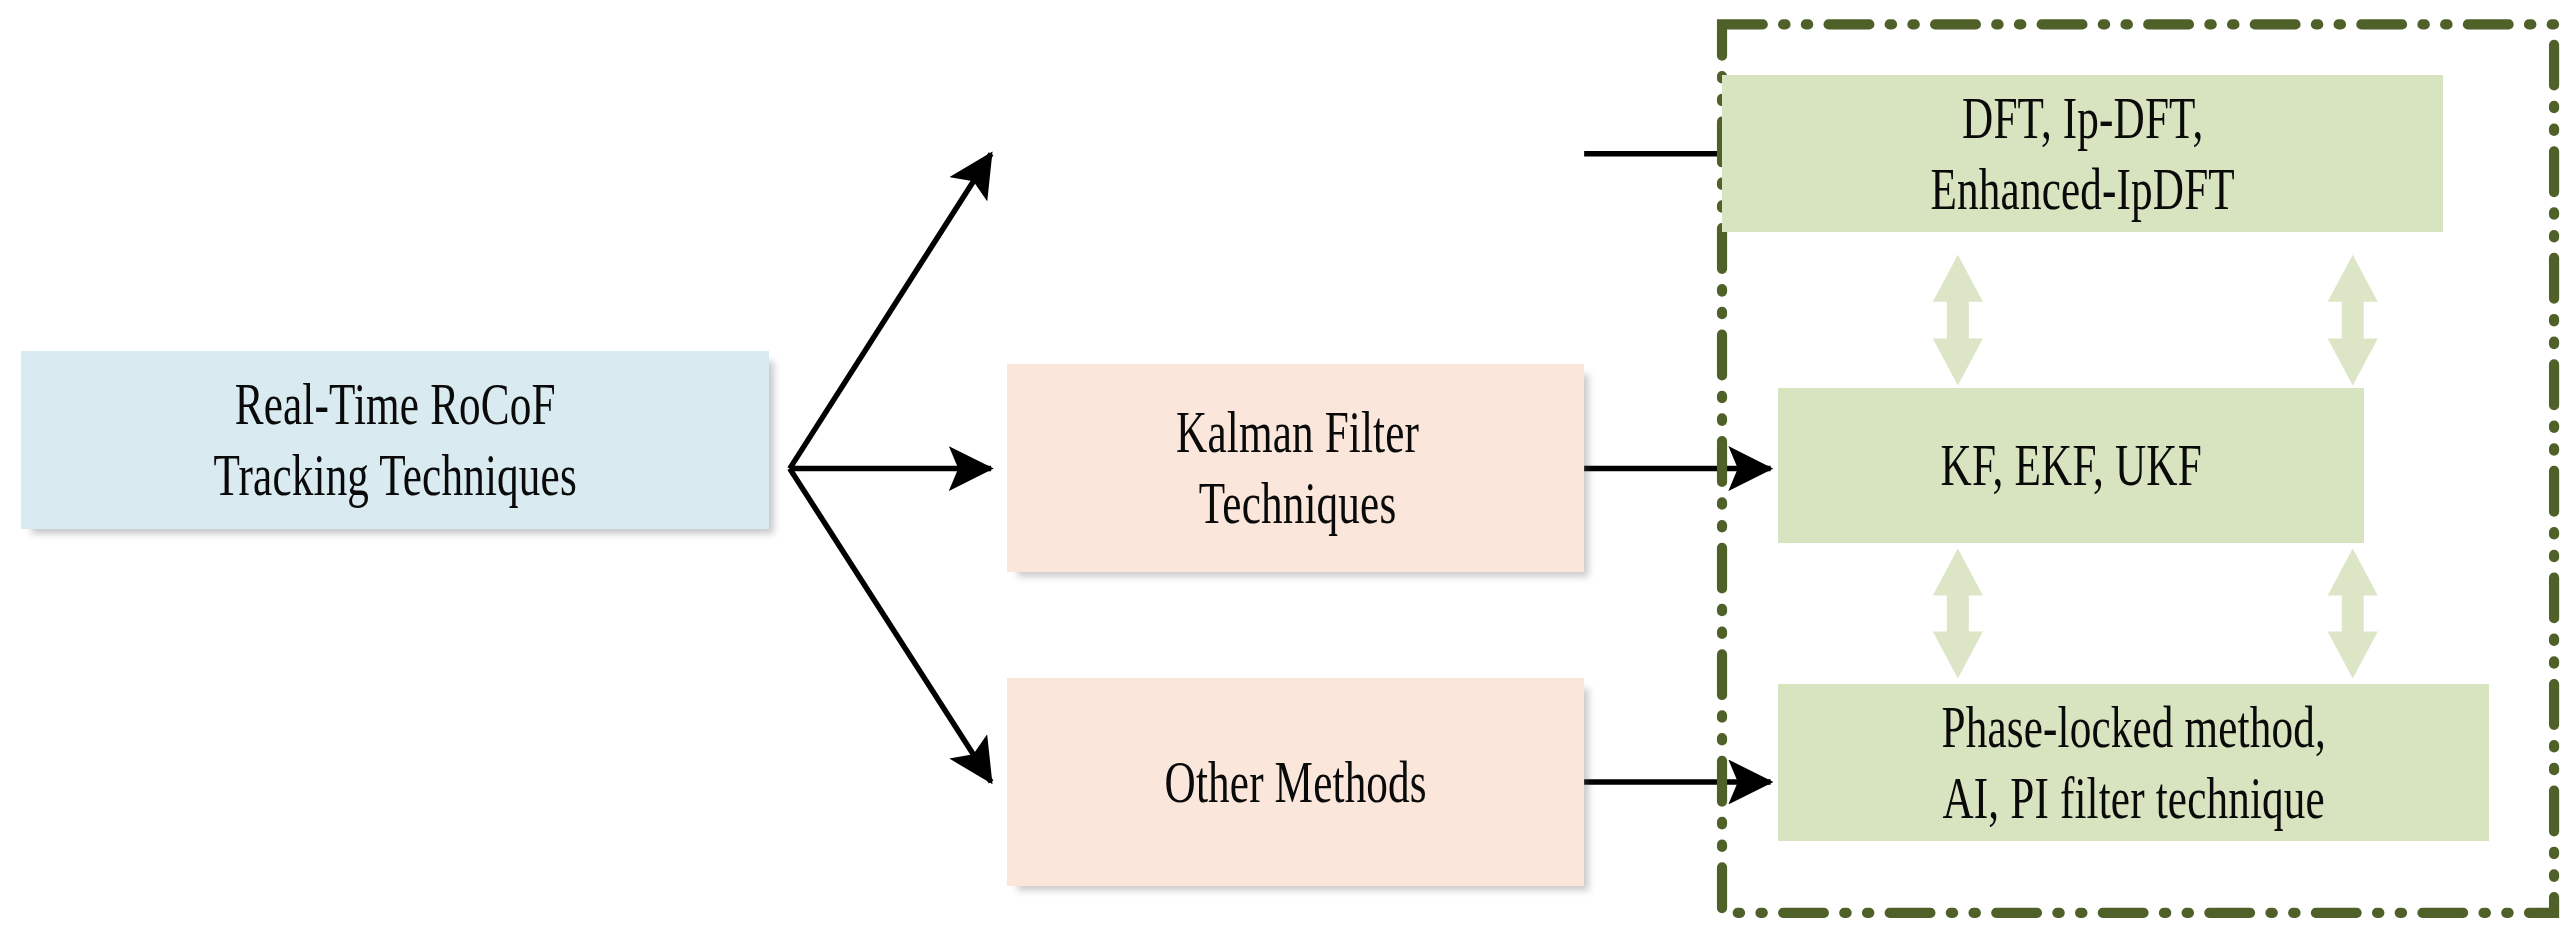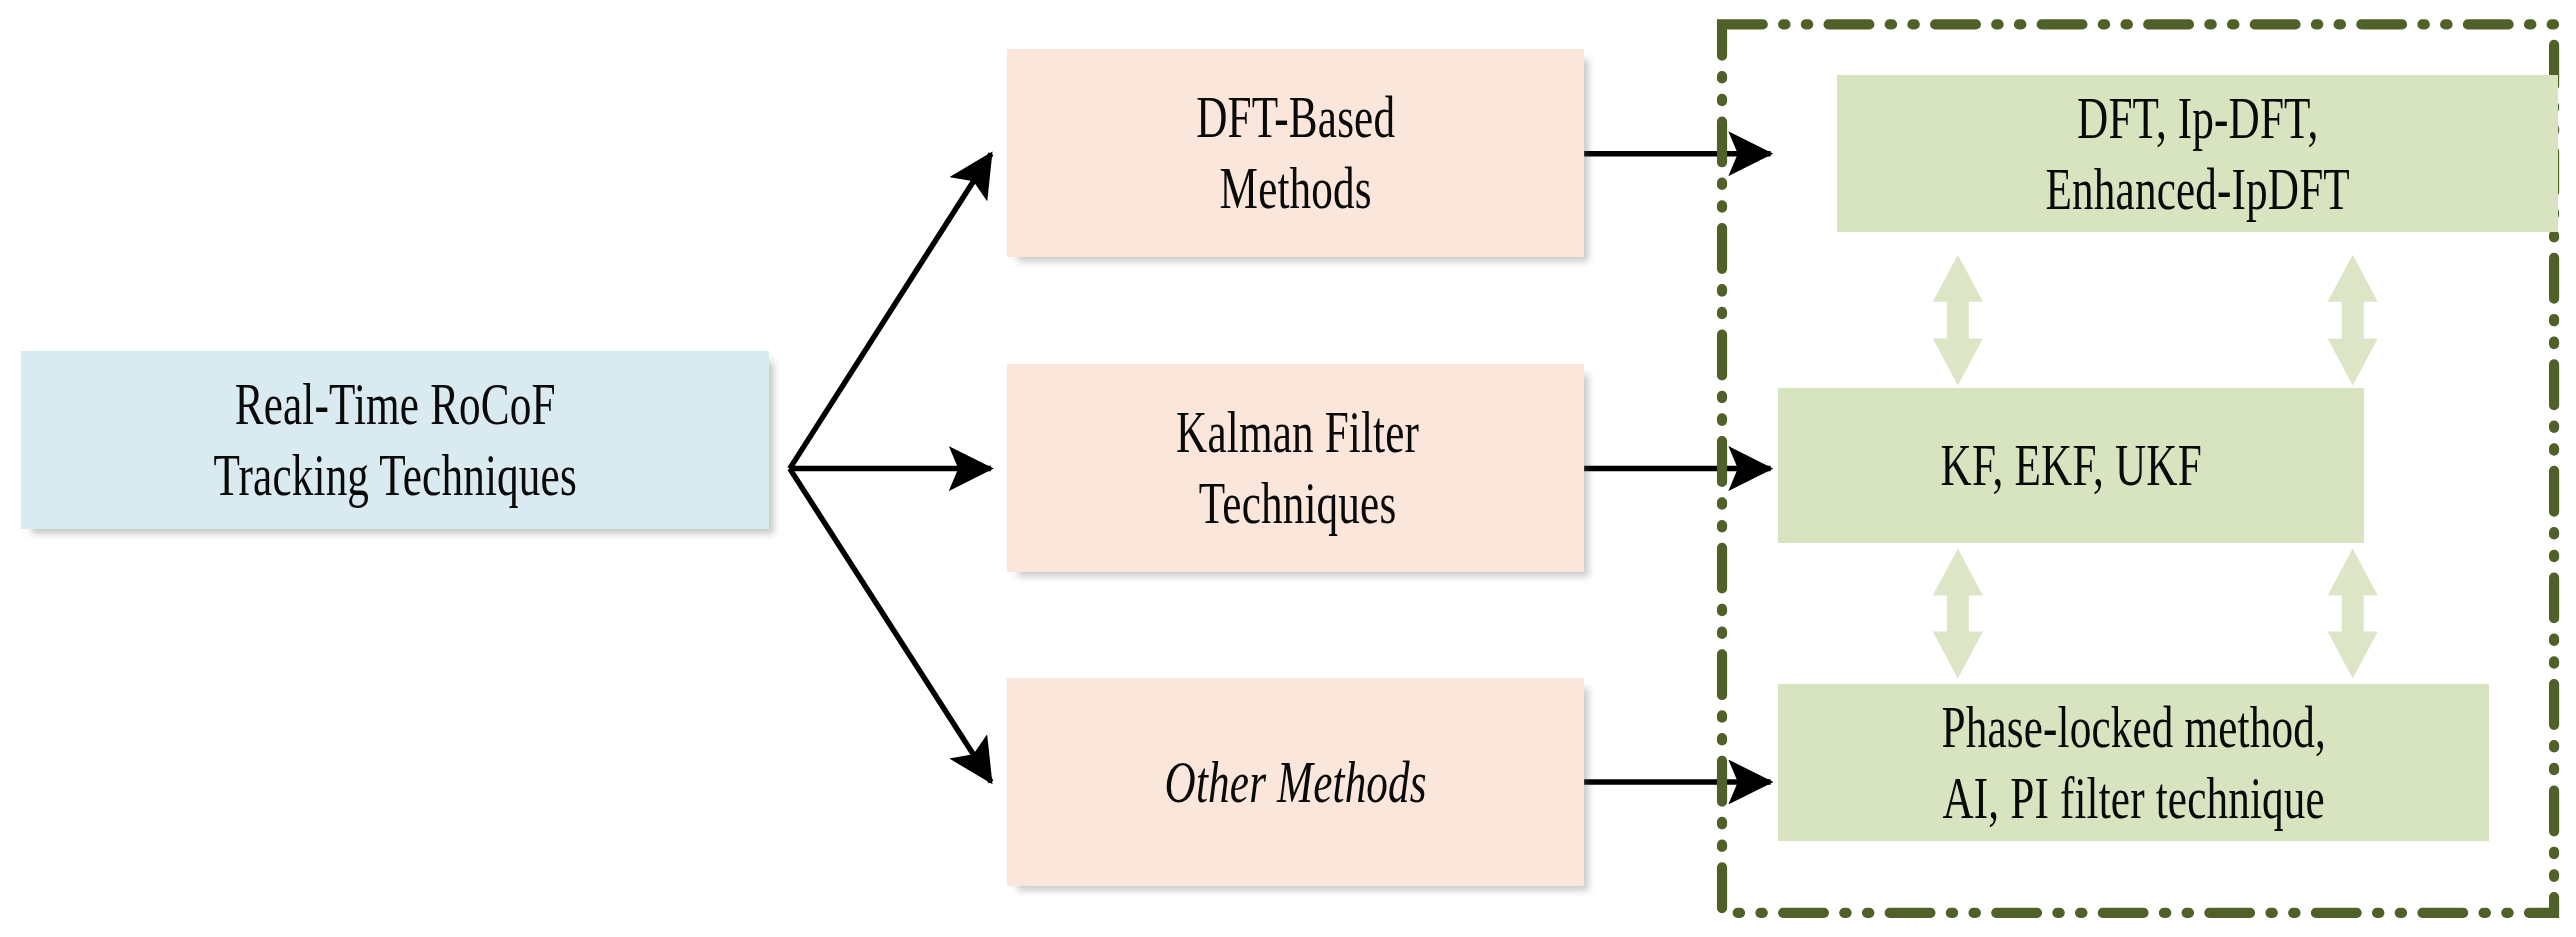--- a/index.html
+++ b/index.html
@@ -104,35 +104,31 @@
     <g fill="none" stroke="#4f6128" stroke-width="13" stroke-linecap="round" stroke-dasharray="52 26 3 26 3 26">
       <rect x="2198" y="31" width="1062" height="1134"></rect>
     </g>
   </svg>
 
   <div class="node root" style="left:21px; top:351px; width:748px; height:178px;">
     <span>Real-Time RoCoF
 Tracking Techniques</span>
   </div>
 
-  <div class="node mid" style="left:1007px; top:49px; width:577px; height:208px;">
-    <span>DFT-Based
-Methods</span>
-  </div>
 
   <div class="node mid" style="left:1007px; top:364px; width:577px; height:208px;padding-left:12px;">
     <span>Kalman Filter
 Techniques</span>
   </div>
 
-  <div class="node mid" style="left:1007px; top:678px; width:577px; height:208px;font-style:italic;">
+  <div class="node mid" style="left:1007px; top:678px; width:577px; height:208px;">
     <span>Other Methods</span>
   </div>
 
-  <div class="node leaf" style="left:1837px; top:75px; width:721px; height:157px;">
+  <div class="node leaf" style="left:1722px; top:75px; width:721px; height:157px;">
     <span>DFT, Ip-DFT,
 Enhanced-IpDFT</span>
   </div>
 
   <div class="node leaf" style="left:1778px; top:388px; width:586px; height:155px;">
     <span>KF, EKF, UKF</span>
   </div>
 
   <div class="node leaf" style="left:1778px; top:684px; width:711px; height:157px;">
     <span>Phase-locked method,

